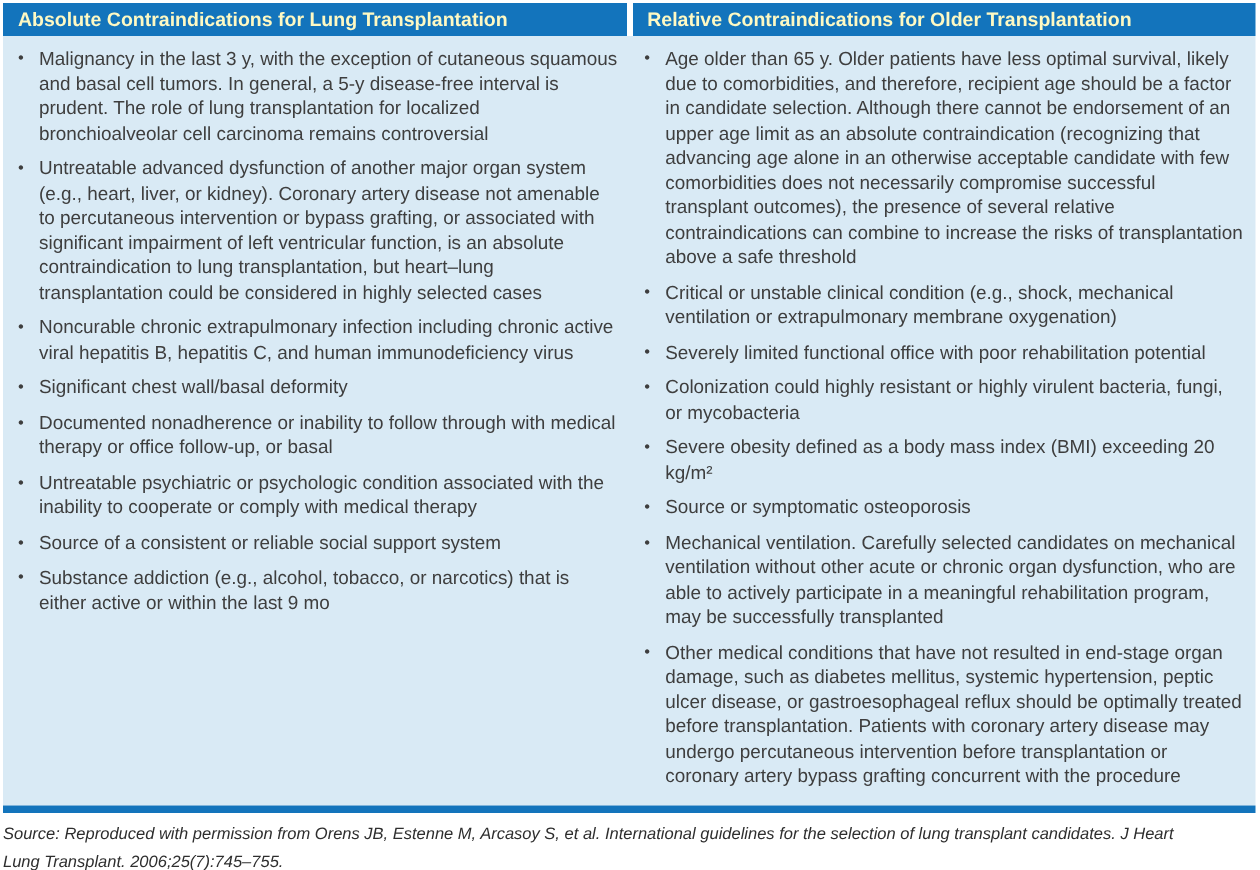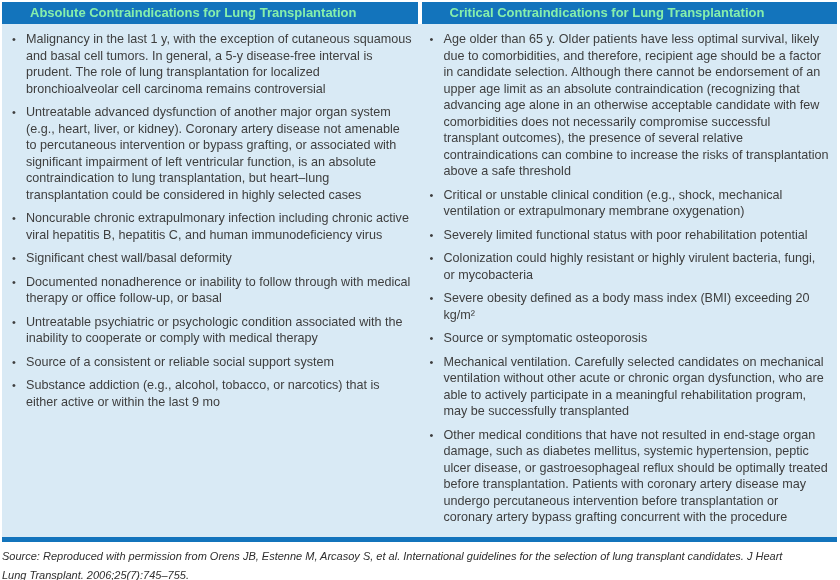--- a/index.html
+++ b/index.html
@@ -13,25 +13,25 @@
     padding: 2px 3px 0 2px;
     background: #ffffff;
   }
   .headers {
     display: flex;
     gap: 4px;
   }
   .hcell {
     flex: 1 1 50%;
     background: var(--header-bg, #1374bc);
-    color: #86efac;
+    color: #fef9c3;
     font-weight: bold;
     font-size: 13px;
     line-height: 15px;
-    padding: 3px 10px 4px 28px;
+    padding: 3px 10px 4px 10px;
   }
   .tbody {
     display: flex;
     background: var(--body-bg, #d9eaf5);
     height: 513px;
     overflow: hidden;
   }
   ul.col {
     width: 50%;
     margin: 0;
@@ -66,29 +66,29 @@
     max-width: 810px;
   }
 </style>
 </head>
 <body>
 
 <div class="page">
 
   <div class="headers">
     <div class="hcell">Absolute Contraindications for Lung Transplantation</div>
-    <div class="hcell">Critical Contraindications for Lung Transplantation</div>
+    <div class="hcell">Relative Contraindications for Older Transplantation</div>
   </div>
 
   <div class="tbody">
     <ul class="col">
 
         <li class="item">
           <span class="bullet">•</span>
-          <span class="txt">Malignancy in the last 1 y, with the exception of cutaneous squamous and basal cell tumors. In general, a 5-y disease-free interval is prudent. The role of lung transplantation for localized bronchioalveolar cell carcinoma remains controversial</span>
+          <span class="txt">Malignancy in the last 3 y, with the exception of cutaneous squamous and basal cell tumors. In general, a 5-y disease-free interval is prudent. The role of lung transplantation for localized bronchioalveolar cell carcinoma remains controversial</span>
         </li>
 
         <li class="item">
           <span class="bullet">•</span>
           <span class="txt">Untreatable advanced dysfunction of another major organ system (e.g., heart, liver, or kidney). Coronary artery disease not amenable to percutaneous intervention or bypass grafting, or associated with significant impairment of left ventricular function, is an absolute contraindication to lung transplantation, but heart–lung transplantation could be considered in highly selected cases</span>
         </li>
 
         <li class="item">
           <span class="bullet">•</span>
           <span class="txt">Noncurable chronic extrapulmonary infection including chronic active viral hepatitis B, hepatitis C, and human immunodeficiency virus</span>
@@ -126,21 +126,21 @@
           <span class="txt">Age older than 65 y. Older patients have less optimal survival, likely due to comorbidities, and therefore, recipient age should be a factor in candidate selection. Although there cannot be endorsement of an upper age limit as an absolute contraindication (recognizing that advancing age alone in an otherwise acceptable candidate with few comorbidities does not necessarily compromise successful transplant outcomes), the presence of several relative contraindications can combine to increase the risks of transplantation above a safe threshold</span>
         </li>
 
         <li class="item">
           <span class="bullet">•</span>
           <span class="txt">Critical or unstable clinical condition (e.g., shock, mechanical ventilation or extrapulmonary membrane oxygenation)</span>
         </li>
 
         <li class="item">
           <span class="bullet">•</span>
-          <span class="txt">Severely limited functional status with poor rehabilitation potential</span>
+          <span class="txt">Severely limited functional office with poor rehabilitation potential</span>
         </li>
 
         <li class="item">
           <span class="bullet">•</span>
           <span class="txt">Colonization could highly resistant or highly virulent bacteria, fungi, or mycobacteria</span>
         </li>
 
         <li class="item">
           <span class="bullet">•</span>
           <span class="txt">Severe obesity defined as a body mass index (BMI) exceeding 20 kg/m²</span>

